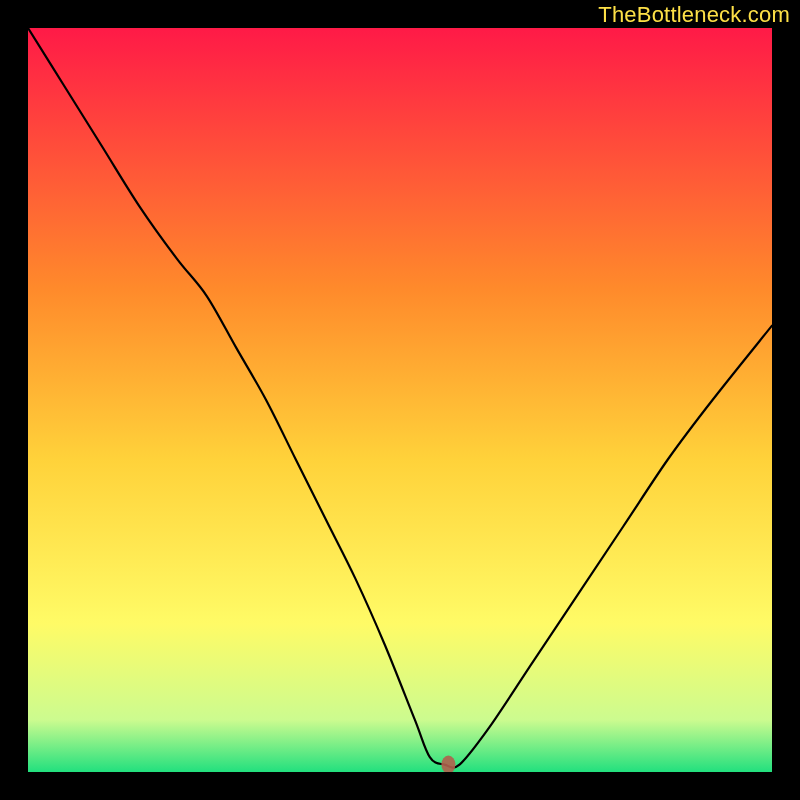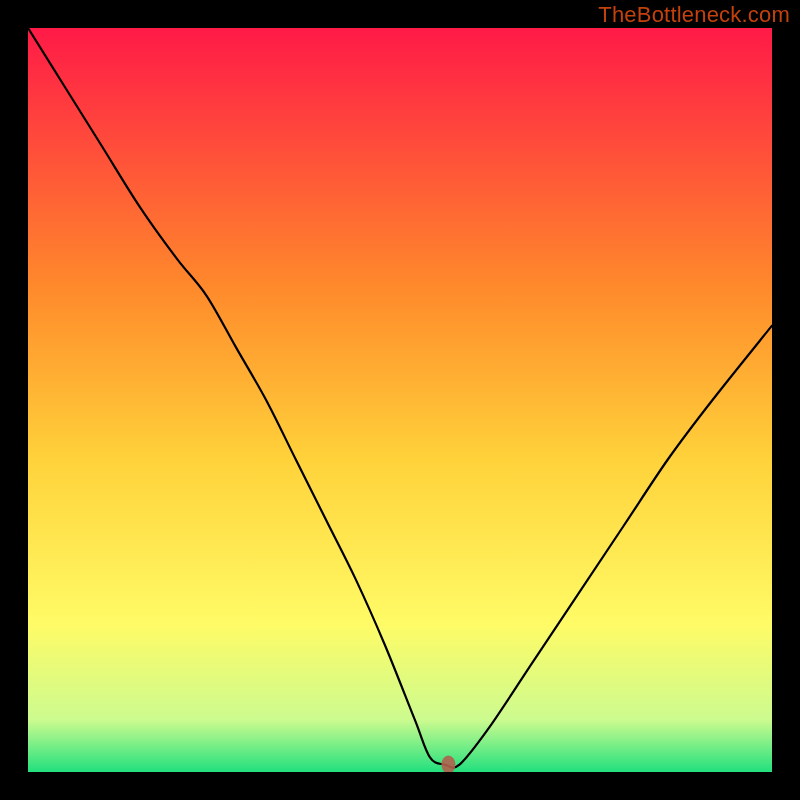--- a/index.html
+++ b/index.html
@@ -14,21 +14,21 @@
   .outer {
     position: relative;
     width: 800px;
     height: 800px;
     background: #000000;
   }
   .watermark {
     position: absolute;
     top: 2px;
     right: 10px;
-    color: #c2410c;
+    color: #fde047;
     font-size: 22px;
     font-weight: 500;
     letter-spacing: 0.2px;
     z-index: 10;
   }
   .plot-wrap {
     position: absolute;
     left: 28px;
     top: 28px;
     width: 744px;

